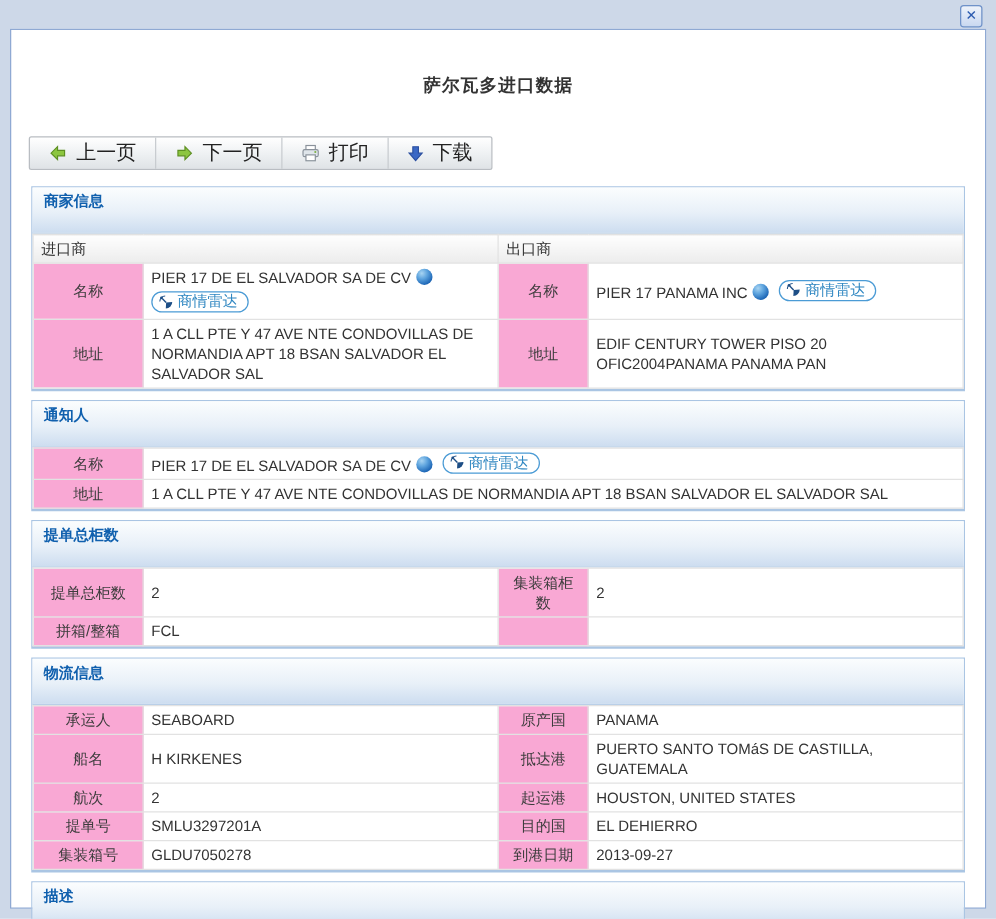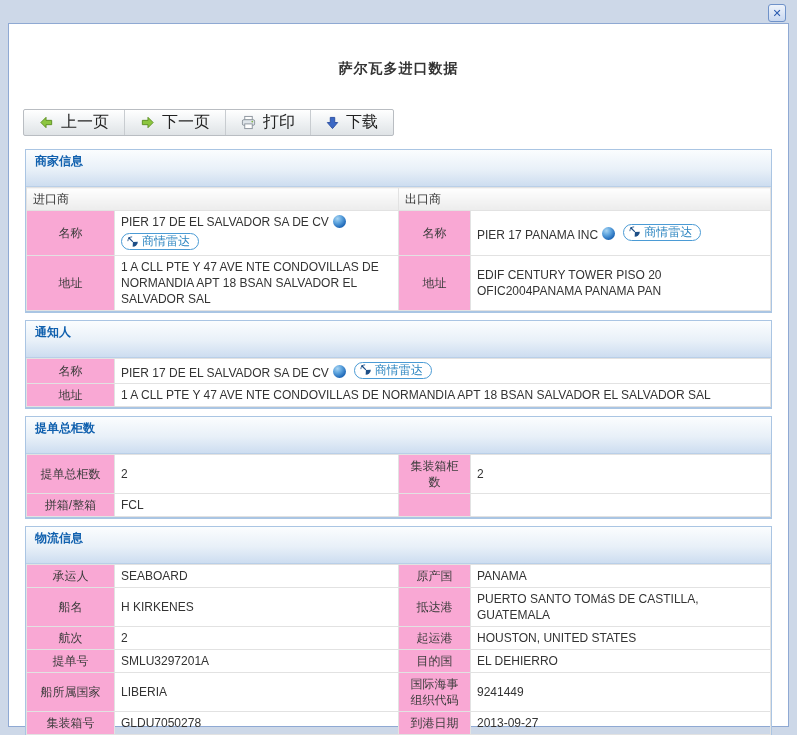--- a/index.html
+++ b/index.html
@@ -283,26 +283,20 @@
           <td class="lbl">起运港</td>
           <td>HOUSTON, UNITED STATES</td>
         </tr>
         <tr>
           <td class="lbl">提单号</td>
           <td>SMLU3297201A</td>
           <td class="lbl">目的国</td>
           <td>EL DEHIERRO</td>
         </tr>
         <tr>
-          <td class="lbl">船所属国家</td>
-          <td>LIBERIA</td>
-          <td class="lbl">国际海事组织代码</td>
-          <td>9241449</td>
-        </tr>
-        <tr>
           <td class="lbl">集装箱号</td>
           <td>GLDU7050278</td>
           <td class="lbl">到港日期</td>
           <td>2013-09-27</td>
         </tr>
       </tbody>
         </table>
     </section>
 
     

